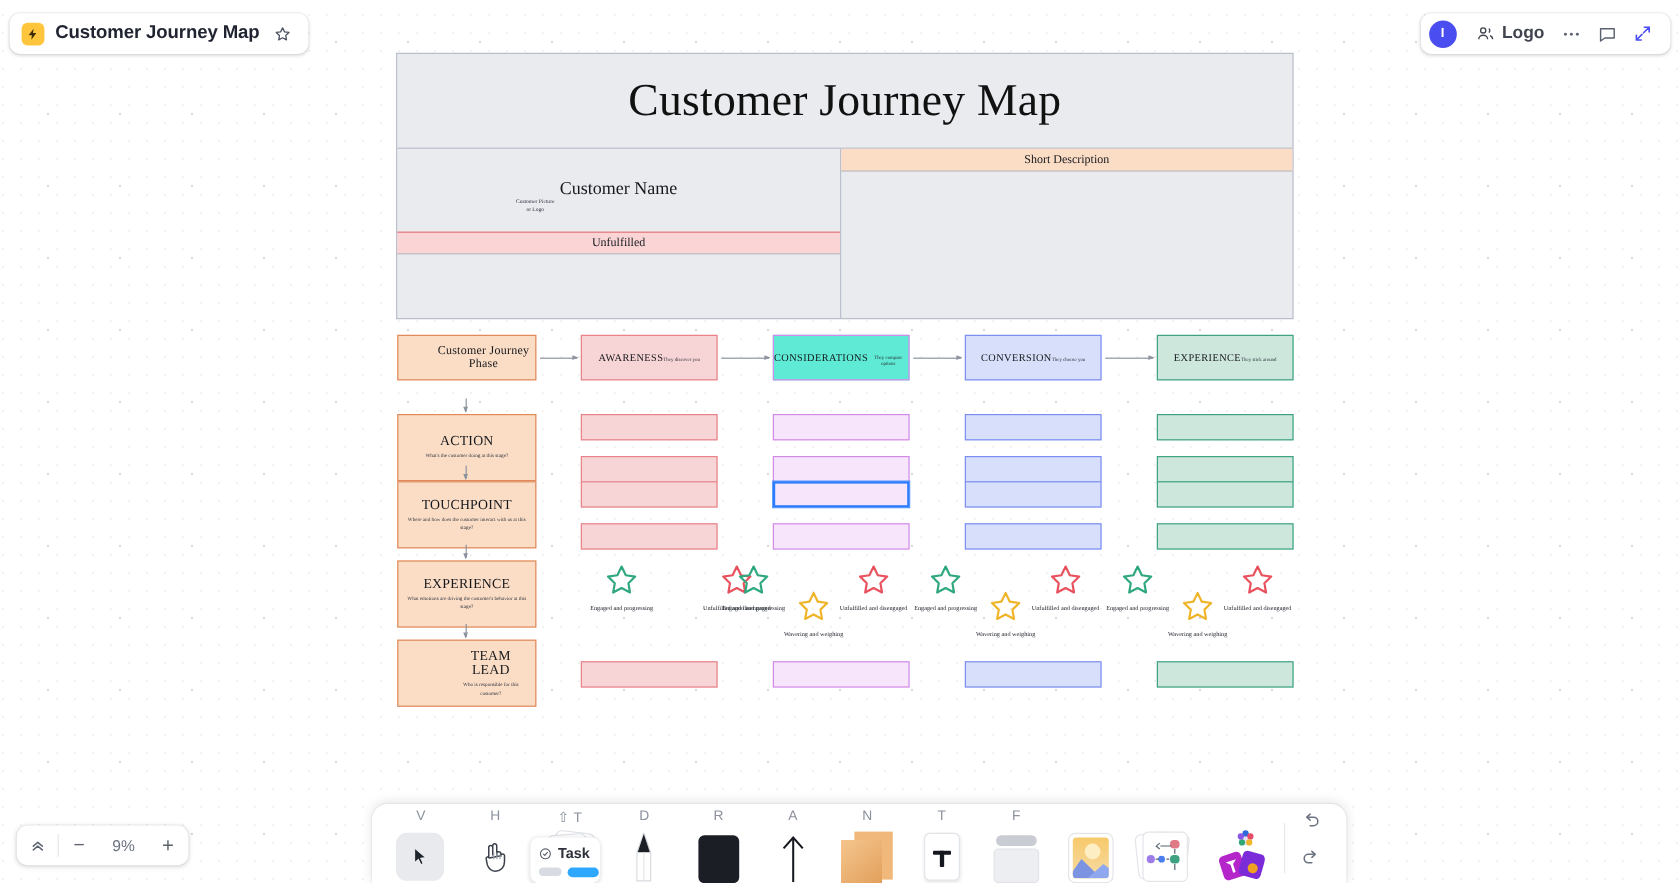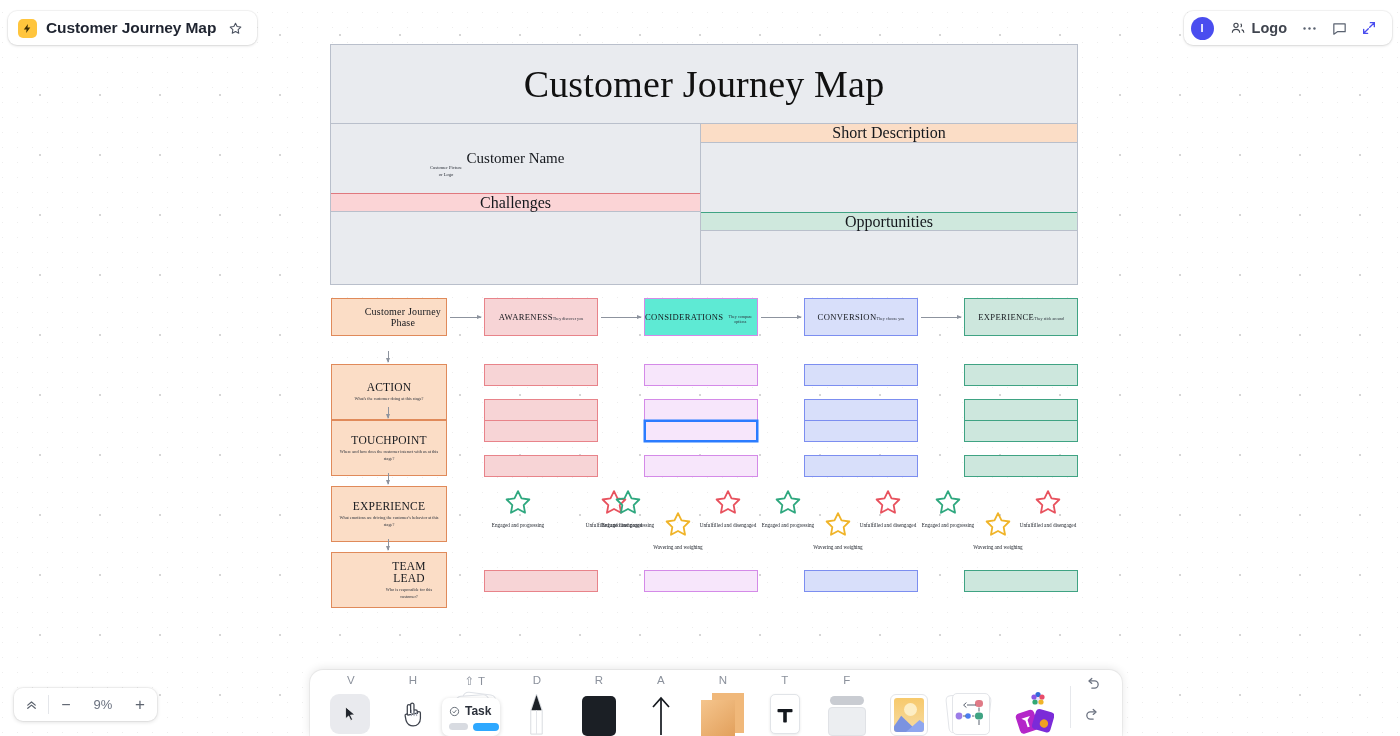--- a/index.html
+++ b/index.html
@@ -64,21 +64,21 @@
     height: 79px; display: flex; align-items: center; justify-content: center;
     border-bottom: 1px solid #b9bfcb;
   }
   .hdr-title span { font-family: "Liberation Serif", serif; font-size: 38px; color: #111; letter-spacing: .2px; }
   .hdr-body { display: flex; }
   .hdr-left { width: 370px; border-right: 1px solid #b9bfcb; }
   .hdr-right { flex: 1; }
 
   .cell-label {
     height: 19px; display: flex; align-items: center; justify-content: center;
-    font-family: "Liberation Serif", serif; font-size: 16px; color: #15181d;
+    font-family: "Liberation Serif", serif; font-size: 10px; color: #15181d;
   }
   .lbl-desc  { background: #fbddc6; border-bottom: 1px solid #b9bfcb; }
   .lbl-chal  { background: #fbd4d6; border-top: 1px solid #e0787e; border-bottom: 1px solid #b9bfcb; }
   .lbl-oppo  { background: #cfe8dd; border-top: 1px solid #3fa383; border-bottom: 1px solid #b9bfcb; }
 
   .custname { height: 69px; position: relative; display: flex; align-items: center; justify-content: center; }
   .custname .nm { font-family: "Liberation Serif", serif; font-size: 15px; color: #15181d; }
   .custname .pic {
     position: absolute; left: 60px; top: 41px; width: 110px; text-align: center;
     font-family: "Liberation Serif", serif; font-size: 4.6px; line-height: 1.45; color: #2a2f38;
@@ -217,32 +217,29 @@
       <div class="hdr-body">
         <div class="hdr-left">
           <div class="custname">
             <span class="nm">Customer Name</span>
             <span class="pic">
               <span>Customer Picture</span><br>
               <span>or Logo</span>
             </span>
           </div>
           <div class="cell-label lbl-chal">
-            <span>Challenges</span>
+            <span>Unfulfilled</span>
           </div>
           <div class="blank-bot"></div>
         </div>
         <div class="hdr-right">
           <div class="cell-label lbl-desc">
             <span>Short Description</span>
           </div>
           <div class="blank-desc"></div>
-          <div class="cell-label lbl-oppo">
-            <span>Opportunities</span>
-          </div>
           <div class="blank-bot"></div>
         </div>
       </div>
     </div>
 
     <div class="grid" id="grid">
         <div class="rowlbl small" style="top: 0px; height: 38px; align-items: flex-end;">
           <div class="t"><span>Customer Journey</span><br><span>Phase</span></div>
         </div>
         <div class="phase" style="left: 154px; top: 0px; background: rgb(247, 212, 214); border: 1.4px solid rgb(232, 131, 138);">

